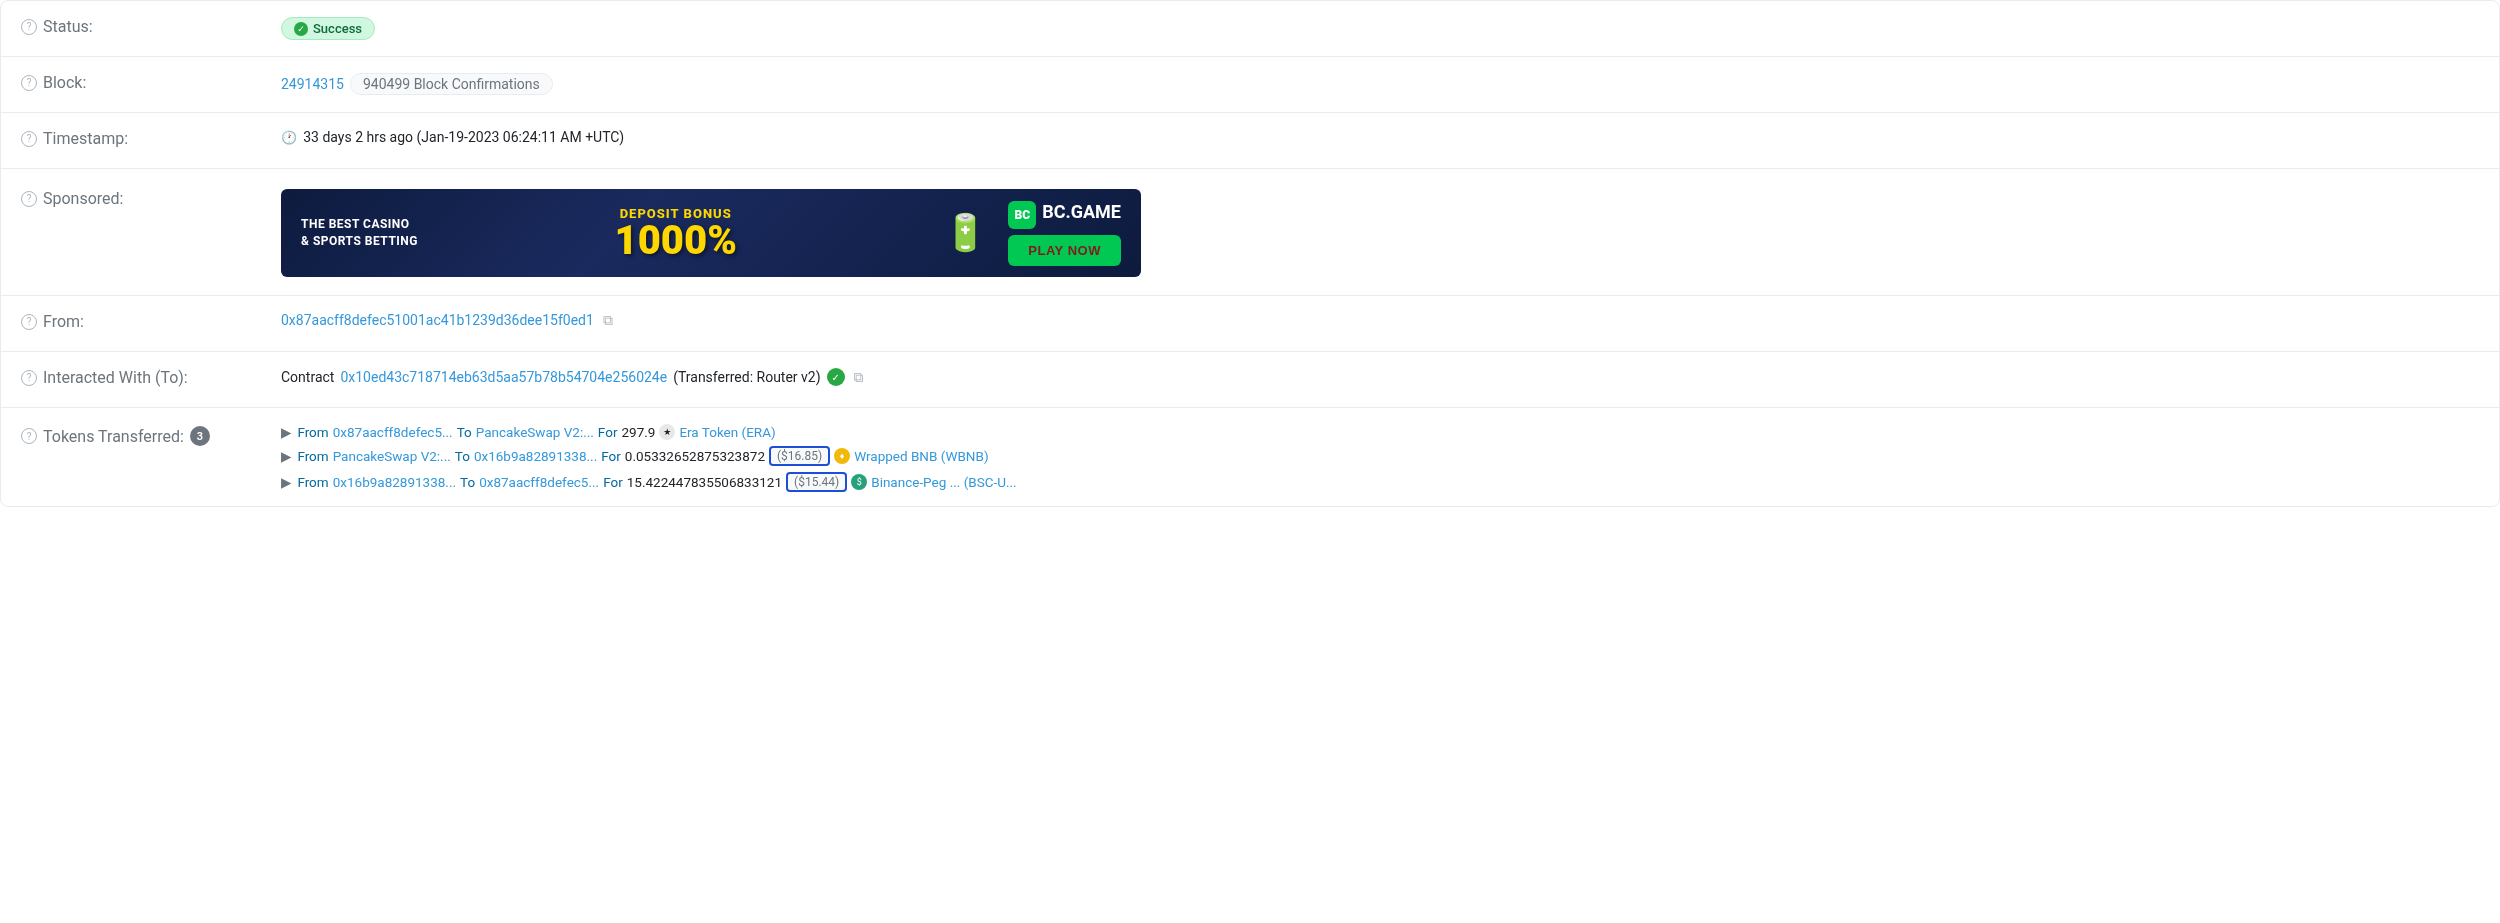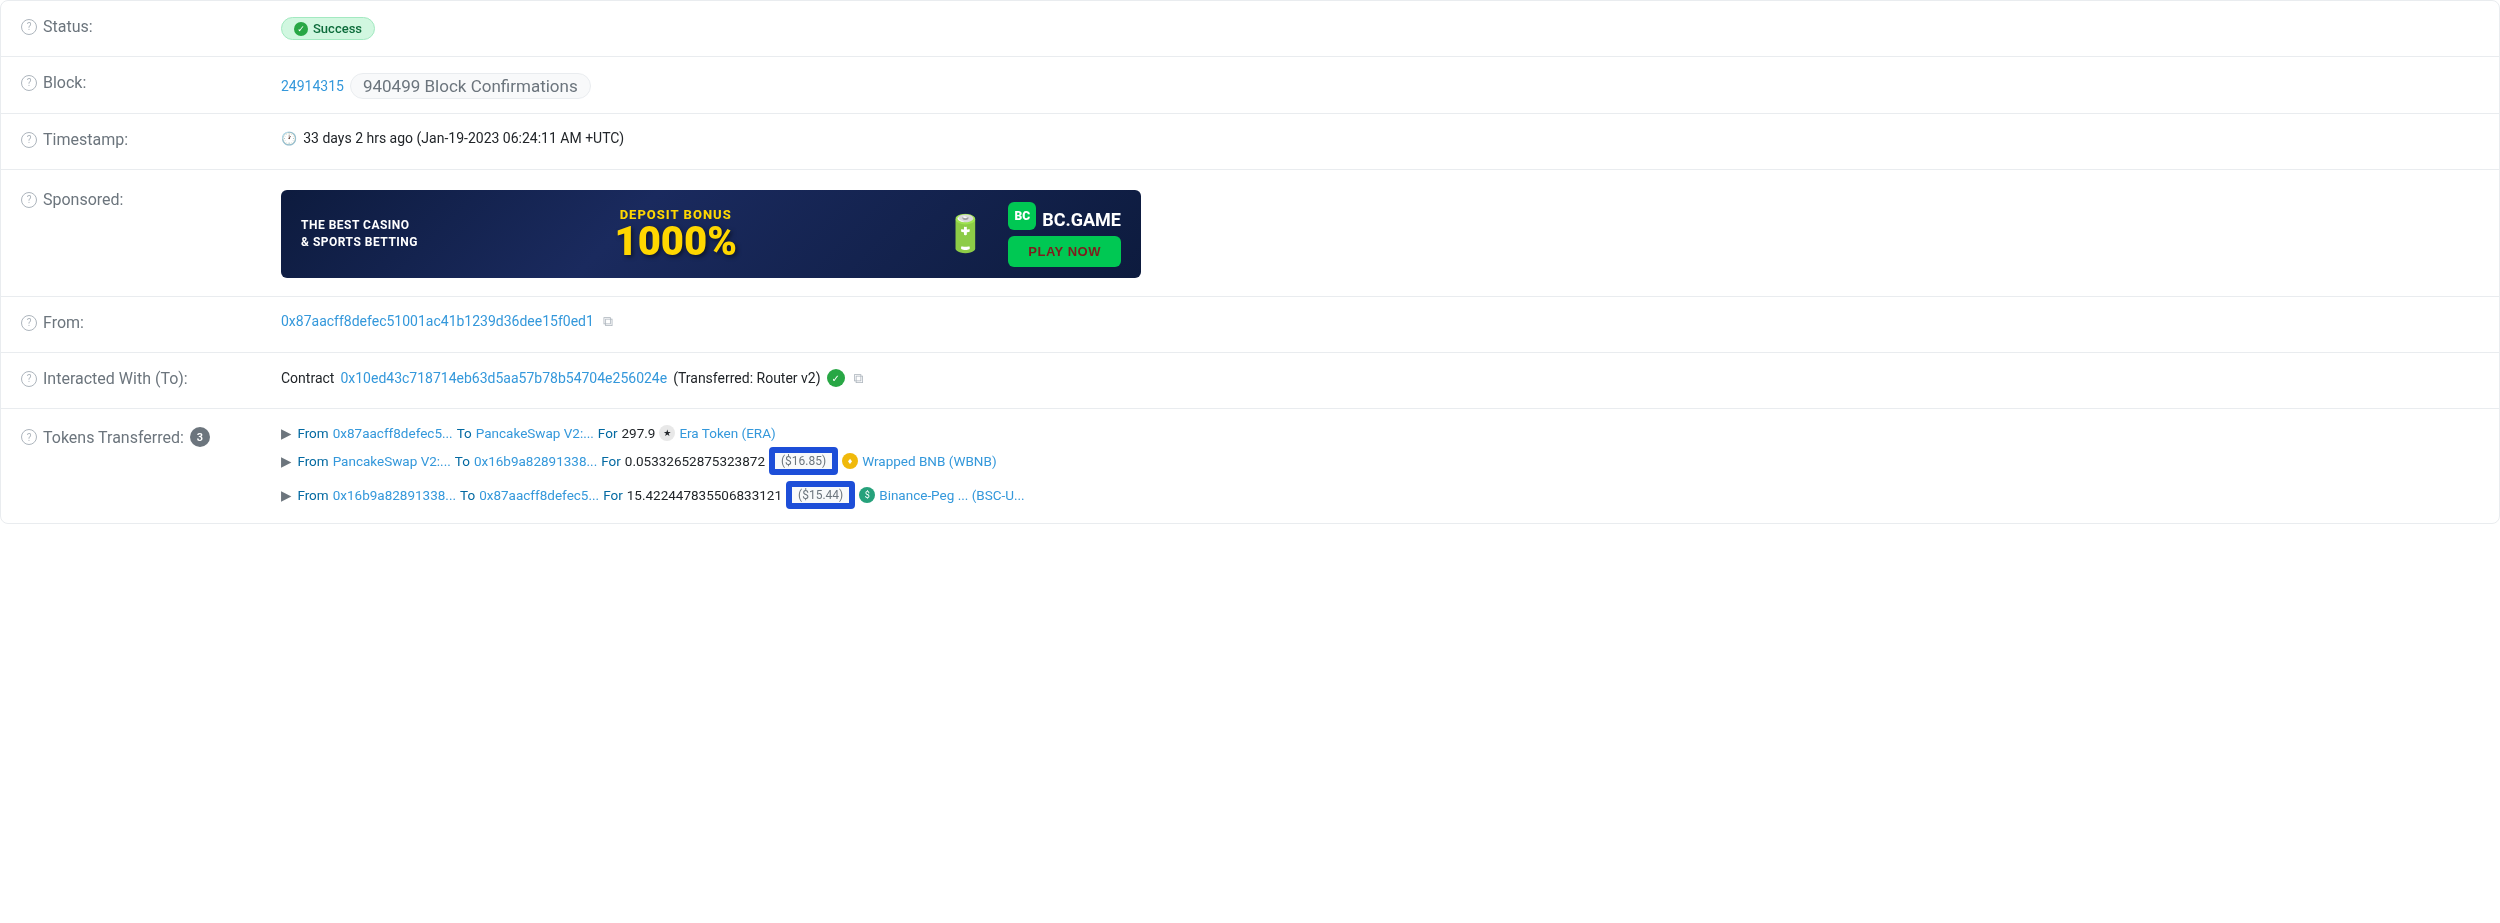--- a/index.html
+++ b/index.html
@@ -79,21 +79,21 @@
     .link-blue {
       color: #3498db;
       text-decoration: none;
       cursor: pointer;
     }
     .confirmations-badge {
       background: #f8f9fa;
       border: 1px solid #e9ecef;
       border-radius: 20px;
       padding: 2px 12px;
-      font-size: 17px;
+      font-size: 14px;
       color: #6c757d;
     }
     .timestamp-icon {
       color: #6c757d;
       font-size: 13px;
     }
     .ad-banner {
       width: 860px;
       height: 88px;
       background: linear-gradient(135deg, #0d1b3e 0%, #1a2a5e 40%, #0d1b3e 100%);
@@ -141,21 +141,21 @@
     }
     .ad-right {
       flex-shrink: 0;
       display: flex;
       flex-direction: column;
       align-items: center;
       gap: 6px;
     }
     .ad-brand {
       display: flex;
-      align-items: flex-end;
+      align-items: flex-start;
       gap: 6px;
       color: white;
       font-size: 18px;
       font-weight: 700;
     }
     .bc-logo {
       width: 28px;
       height: 28px;
       background: #00c853;
       border-radius: 6px;
@@ -227,21 +227,21 @@
     .arrow-icon {
       color: #6c757d;
       margin-right: 2px;
     }
     .transfer-label {
       color: #0369a1;
       font-weight: 400;
     }
     .usd-badge {
       background: #f8f9fa;
-      border: 6px solid #1d4ed8;
+      border: 2px solid #1d4ed8;
       border-radius: 4px;
       padding: 1px 6px;
       font-size: 12px;
       color: #6c757d;
     }
     .token-icon {
       width: 16px;
       height: 16px;
       border-radius: 50%;
       display: inline-flex;

